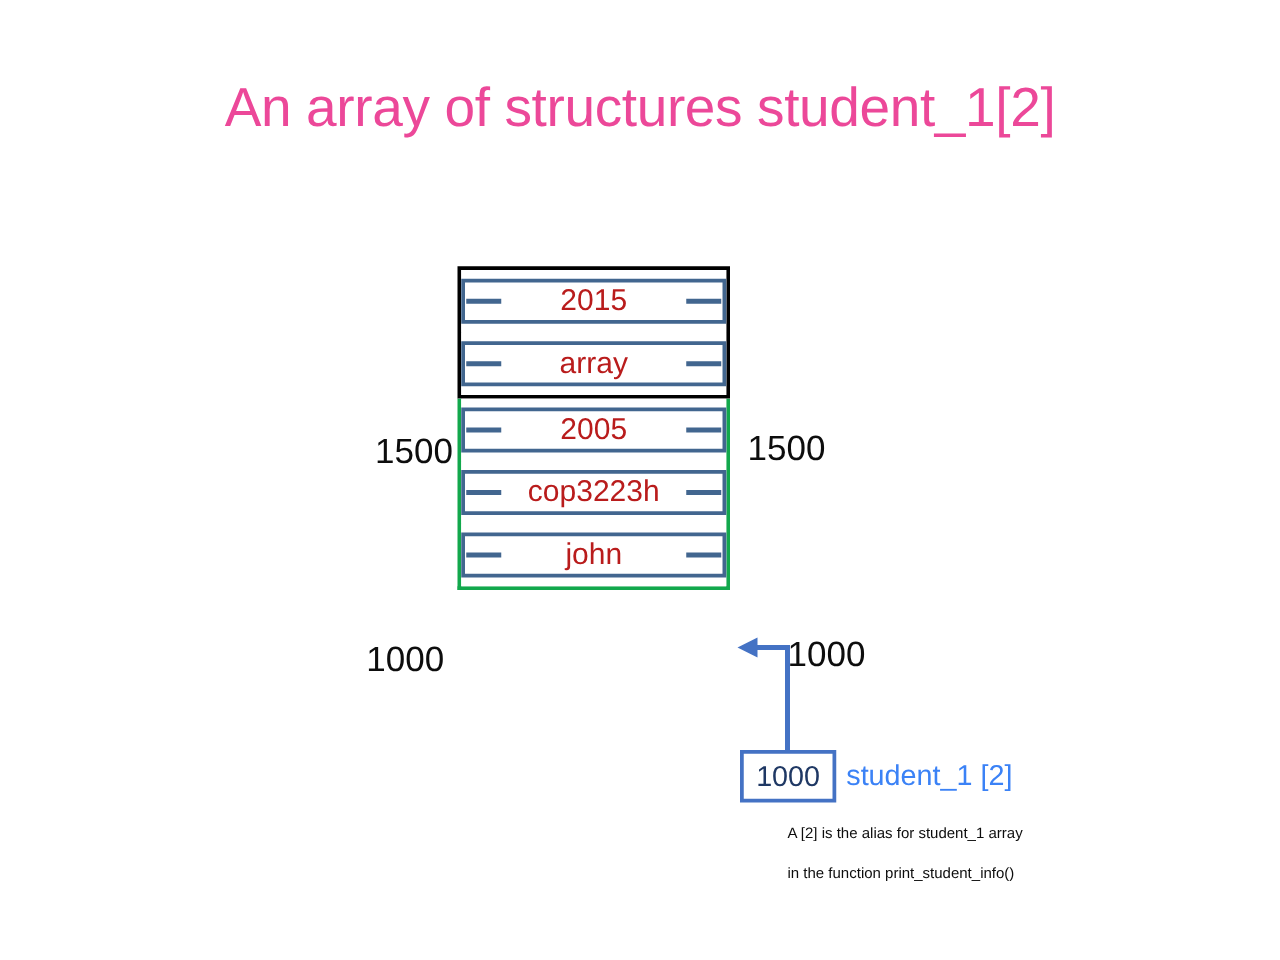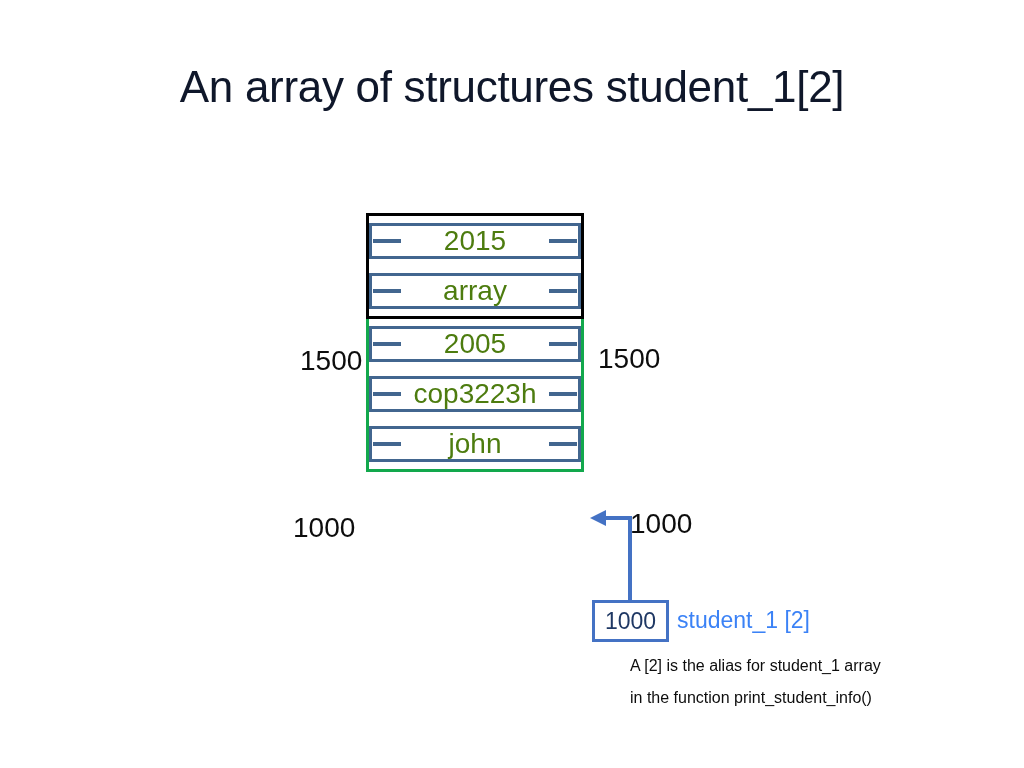--- a/index.html
+++ b/index.html
@@ -19,21 +19,21 @@
 
   
   #slide-title {
     position: absolute;
     left: 0; top: 62px;
     width: 1024px;
     text-align: center;
     font-size: 44px;
     font-weight: 400;
     letter-spacing: -0.3px;
-    color: #0f172a;
+    color: #ec4899;
     white-space: nowrap;
   }
 
   
   #memory-stack {
     position: absolute;
     left: 366px; top: 213px;
     width: 218px;
   }
 
@@ -64,22 +64,22 @@
   }
   .mem-row .tick.left  { left: 4px; }
   .mem-row .tick.right { right: 4px; }
 
   .mem-row .cell-text {
     position: absolute;
     left: 0; right: 0; top: 0; bottom: 0;
     display: flex;
     align-items: center;
     justify-content: center;
-    font-size: 28px;
-    color: #4d7c0f;
+    font-size: 24px;
+    color: #b91c1c;
     z-index: 2;
   }
 
   
   .addr-label {
     position: absolute;
     font-size: 28px;
     color: #0d0d0d;
     white-space: nowrap;
   }
@@ -114,21 +114,21 @@
     left: 677px; top: 607px;
     font-size: 23px;
     color: #3b82f6;
     white-space: nowrap;
   }
 
   
   #caption {
     position: absolute;
     left: 630px; top: 650px;
-    font-size: 16px;
+    font-size: 12px;
     line-height: 32px;
     color: #0d0d0d;
     white-space: nowrap;
   }
   #caption div { white-space: nowrap; }
 </style>
 </head>
 <body>
 
 <div id="slide">

